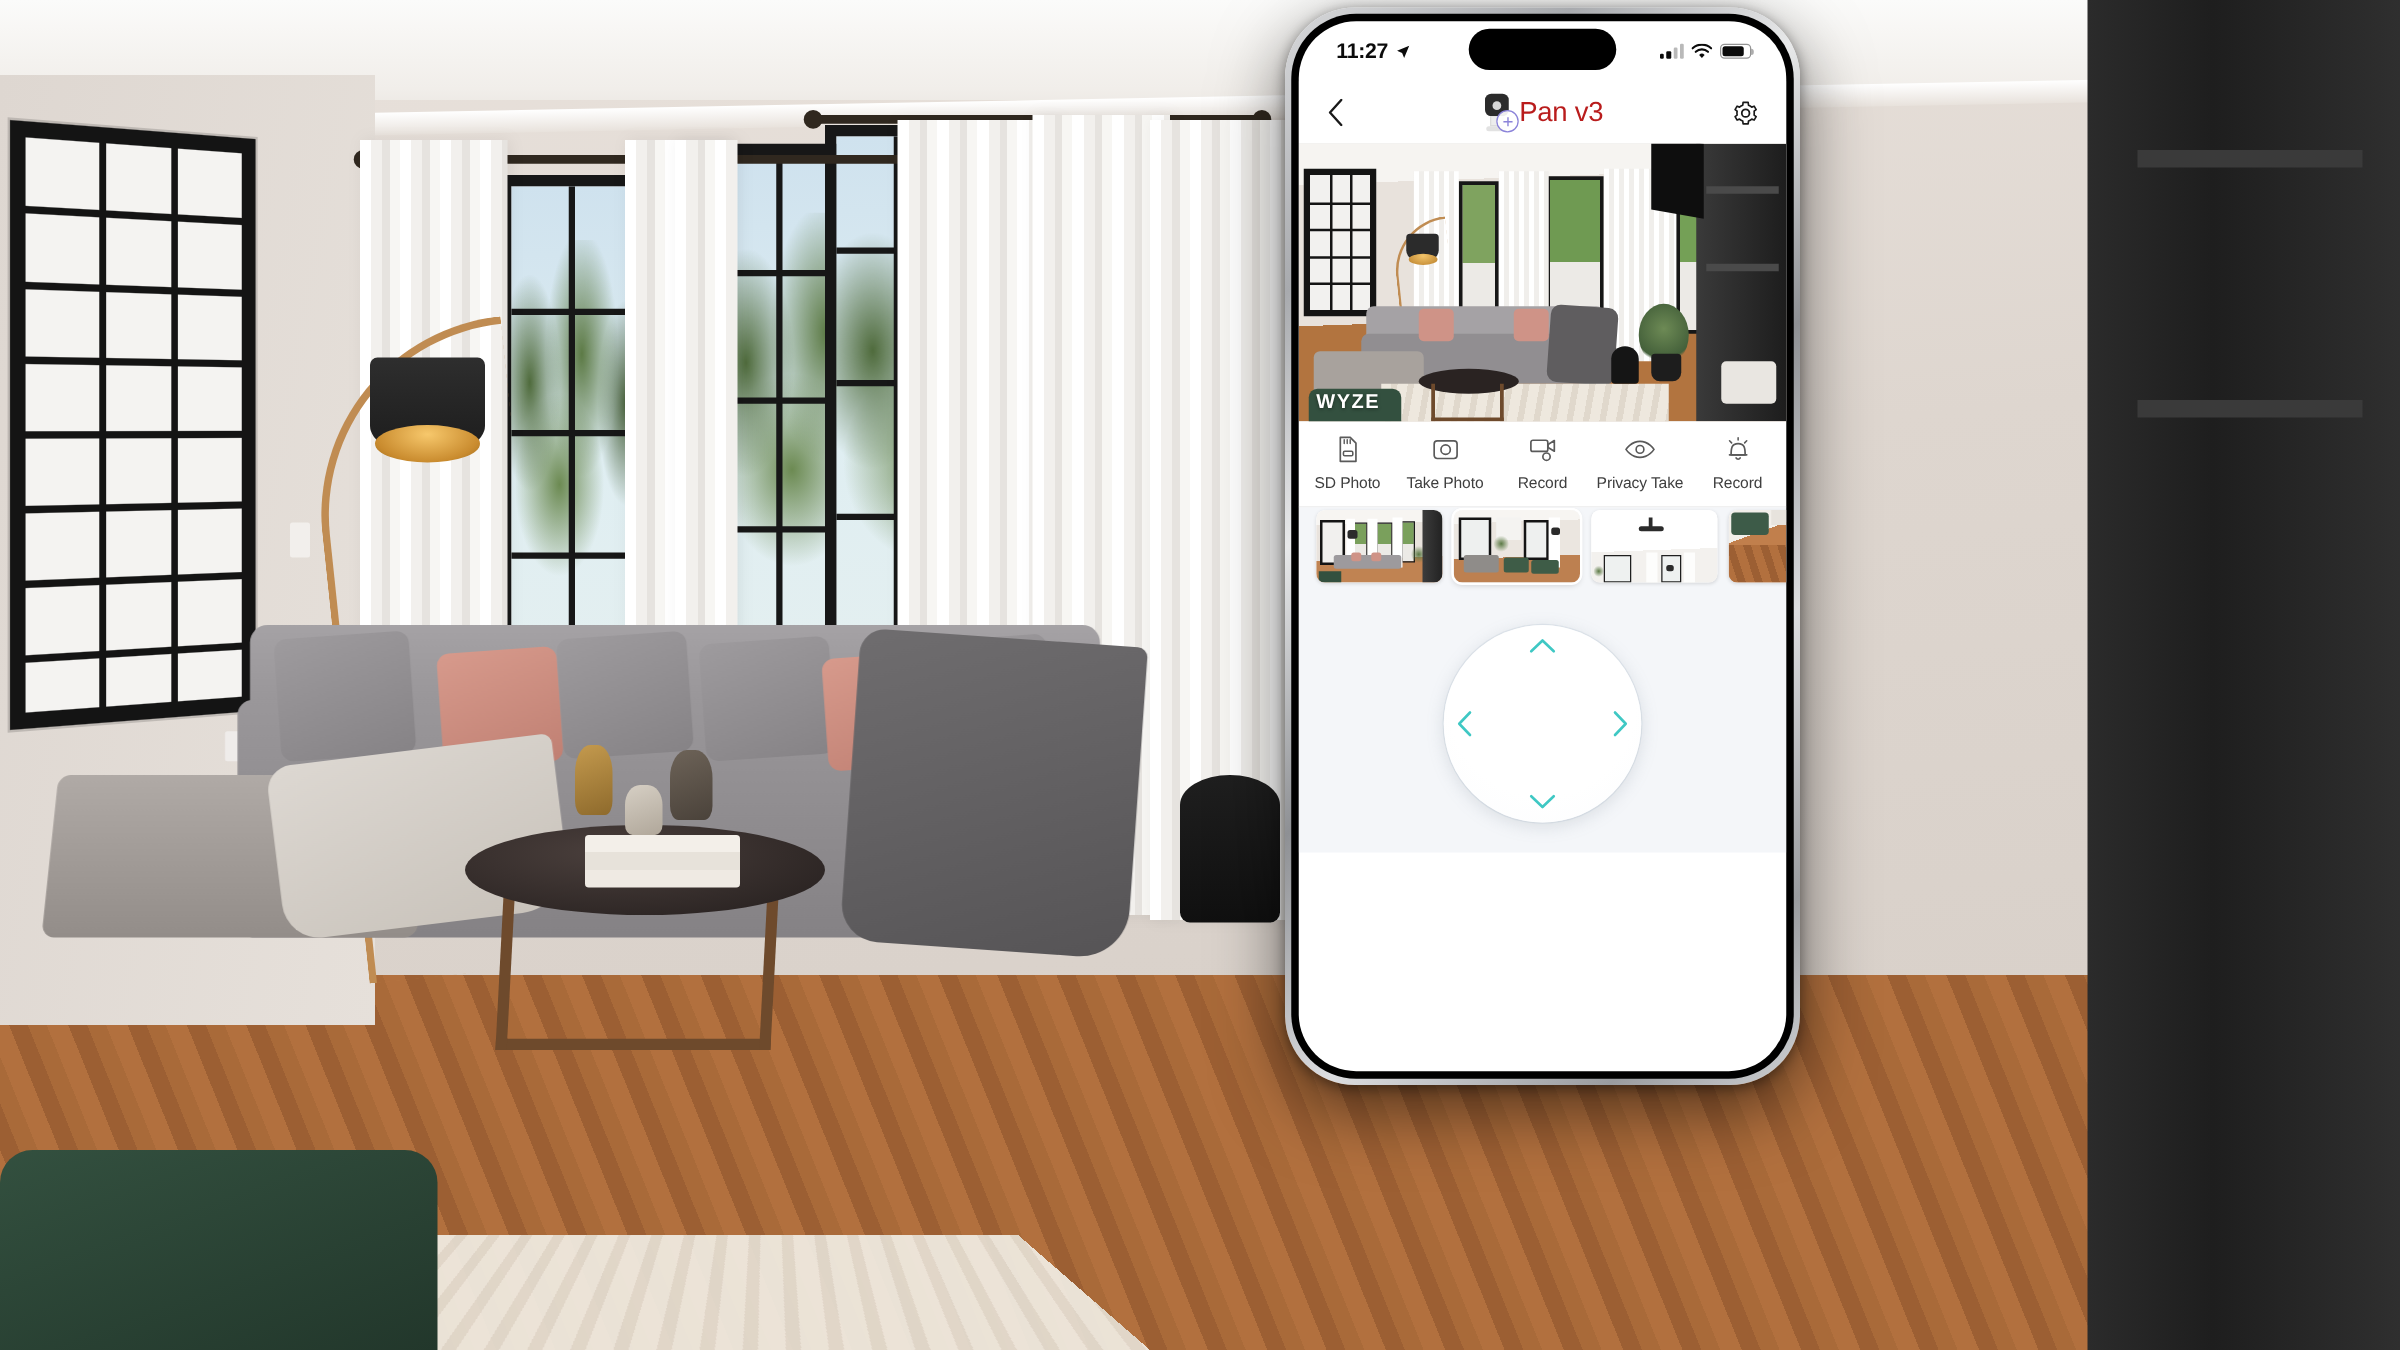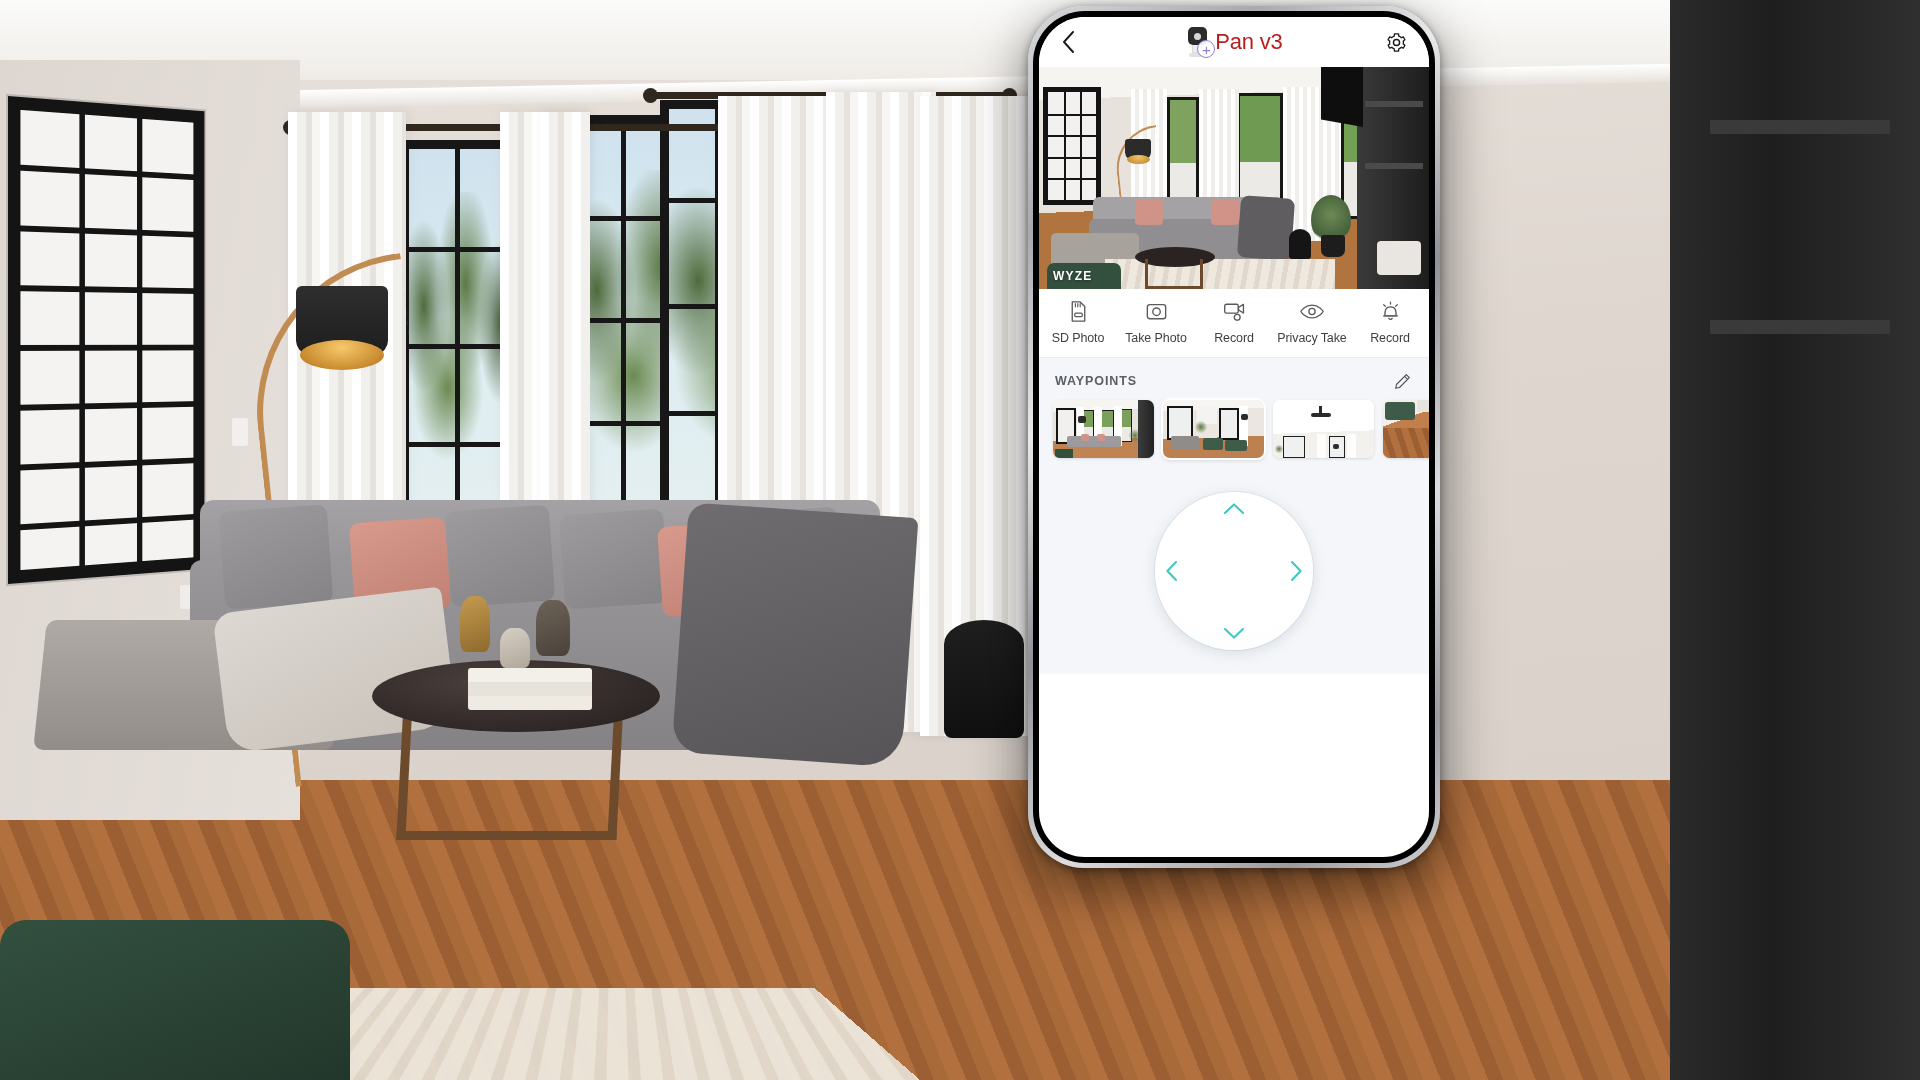--- a/index.html
+++ b/index.html
@@ -291,21 +291,21 @@
     color: #8b83d9; font-size: 15px; line-height: 1; font-weight: 400;
   }
   .nav-title { font-size: 22px; color: #b91c1c; letter-spacing: -.2px; }
   .nav-gear { margin-left: auto; width: 30px; height: 30px; display:flex;align-items:center;justify-content:center; cursor:pointer; }
 
   
   .feed { position: relative; width: 100%; height: 222px; overflow: hidden; background: #cfcac4; }
   .feed .scene-mini { position: absolute; inset: 0; }
   .wyze-mark {
     position: absolute; left: 14px; bottom: 6px;
-    color: #fff; font-size: 12px; font-weight: 700; letter-spacing: 1.2px;
+    color: #fff; font-size: 16px; font-weight: 700; letter-spacing: 1.2px;
     text-shadow: 0 1px 3px rgba(0,0,0,.45);
   }
 
   
   .ctrl-row {
     display: flex; background: #fff; padding: 10px 0 12px;
     border-bottom: 1px solid #ececec;
   }
   .ctrl {
     flex: 1; display: flex; flex-direction: column; align-items: center; gap: 7px;
@@ -470,20 +470,45 @@
   <div class="wall-right">
     <div class="wall-right-shelf"></div>
     <div class="wall-right-shelf2"></div>
   </div>
 </div>
 
 <div class="phone">
  <div class="phone-inner">
   <div class="screen">
 
+    <div class="statusbar">
+      <div class="clock">
+        <span>11:27</span>
+        <svg class="loc-arrow" viewBox="0 0 24 24">
+          <path d="M21 3 L3 10.5 L10.5 13.5 L13.5 21 Z" fill="#0b0b0b"></path>
+        </svg>
+      </div>
+      <div class="dyn-island"></div>
+      <div class="status-right">
+        <span class="bars">
+              <i></i>
+              <i></i>
+              <i></i>
+              <i></i>
+            </span>
+        <svg width="17" height="13" viewBox="0 0 17 13">
+          <path d="M8.5 11.4 l2.2-2.4a3.1 3.1 0 0 0-4.4 0z" fill="#0b0b0b"></path>
+          <path d="M3.6 6.4a7.3 7.3 0 0 1 9.8 0" stroke="#0b0b0b" stroke-width="1.7" fill="none" stroke-linecap="round"></path>
+          <path d="M1.1 3.6a11 11 0 0 1 14.8 0" stroke="#0b0b0b" stroke-width="1.7" fill="none" stroke-linecap="round"></path>
+        </svg>
+        <span class="battery">
+              <i></i>
+            </span>
+      </div>
+    </div>
 
     <div class="navbar">
       <div class="nav-back">
         <svg width="13" height="22" viewBox="0 0 13 22">
           <path d="M11 1 L2 11 L11 21" stroke="#1a1a1a" stroke-width="1.9" fill="none" stroke-linecap="round" stroke-linejoin="round"></path>
         </svg>
       </div>
       <div class="nav-title-wrap">
         <div class="cam-thumb">
           <div class="cam-body">
@@ -592,29 +617,20 @@
           <path d="M6.6 16.2c0-5 .3-8.6 5.4-8.6s5.4 3.6 5.4 8.6z" stroke="#5a5a5a" stroke-width="1.3" fill="none" stroke-linejoin="round"></path>
           <path d="M5.4 16.2h13.2" stroke="#5a5a5a" stroke-width="1.3" stroke-linecap="round"></path>
           <path d="M10.4 18.6a1.8 1.8 0 0 0 3.2 0" stroke="#5a5a5a" stroke-width="1.3" fill="none" stroke-linecap="round"></path>
           <path d="M5.4 5.4 7 7M18.6 5.4 17 7M12 3v1.8" stroke="#5a5a5a" stroke-width="1.2" stroke-linecap="round"></path>
         </svg>
         <span>Record</span>
       </div>
     </div>
 
     <div class="wp-section">
-      <div class="wp-head">
-        <span class="wp-title">WAYPOINTS</span>
-        <span class="wp-edit">
-          <svg width="19" height="19" viewBox="0 0 24 24">
-            <path d="M16.8 3.4 20.6 7.2 8.2 19.6 3.4 20.6 4.4 15.8z" stroke="#4e4e4e" stroke-width="1.4" fill="none" stroke-linejoin="round"></path>
-            <path d="M14.6 5.6 18.4 9.4" stroke="#4e4e4e" stroke-width="1.3"></path>
-          </svg>
-        </span>
-      </div>
       <div class="wp-strip">
 
         <div class="wp-card">
           <div class="wp-img" style="background:linear-gradient(178deg,#f7f5f2 0 20%,#e9e3dd 20% 66%,#c08352 66% 100%);">
             <div style="position:absolute;left:3px;top:8px;width:20px;height:36px;border:2px solid #141414;background:#f1f0ee;"></div>
             <div style="position:absolute;left:30px;top:10px;width:11px;height:32px;border:1.5px solid #1b1b1b;background:linear-gradient(180deg,#7aa05c 0 55%,#eceae6 55%);"></div>
             <div style="position:absolute;left:48px;top:10px;width:13px;height:32px;border:1.5px solid #1b1b1b;background:linear-gradient(180deg,#7aa05c 0 55%,#eceae6 55%);"></div>
             <div style="position:absolute;left:68px;top:9px;width:11px;height:33px;border:1.5px solid #1b1b1b;background:linear-gradient(180deg,#7aa05c 0 55%,#eceae6 55%);"></div>
             <div style="position:absolute;left:24px;top:7px;width:7px;height:38px;background:#fff;"></div>
             <div style="position:absolute;left:41px;top:7px;width:8px;height:38px;background:#fff;"></div>

